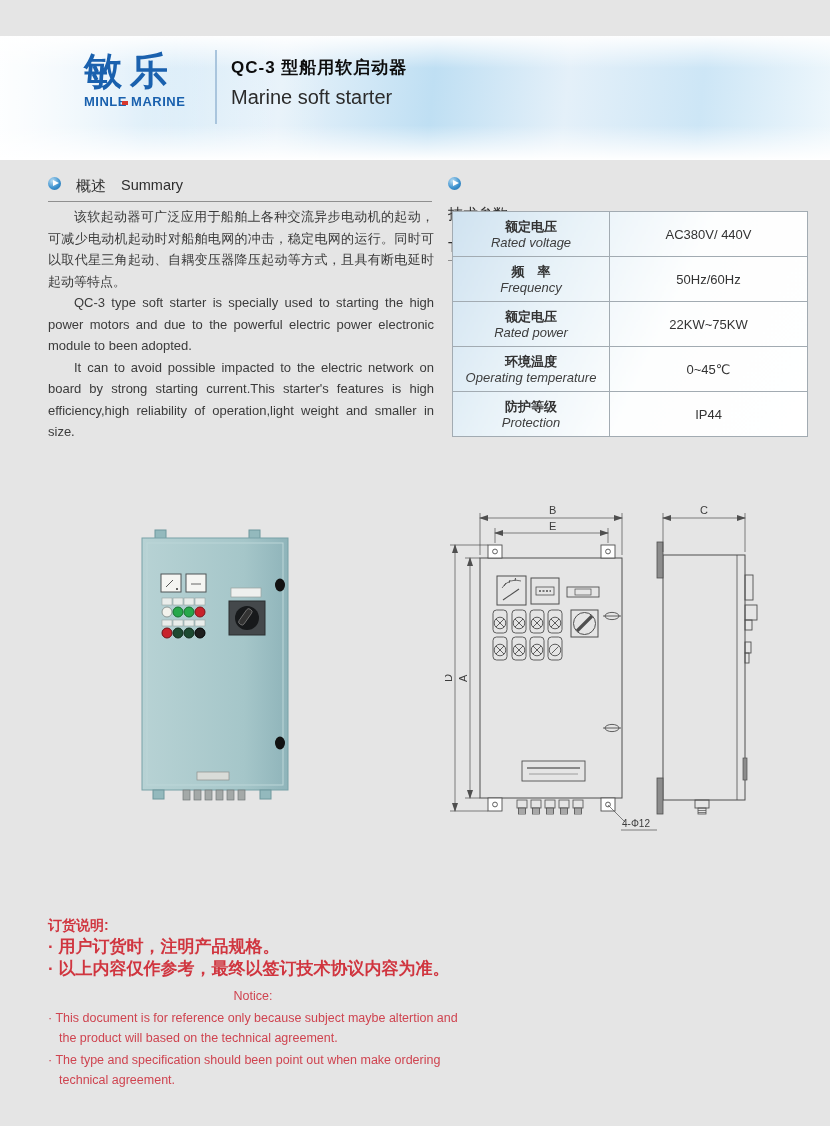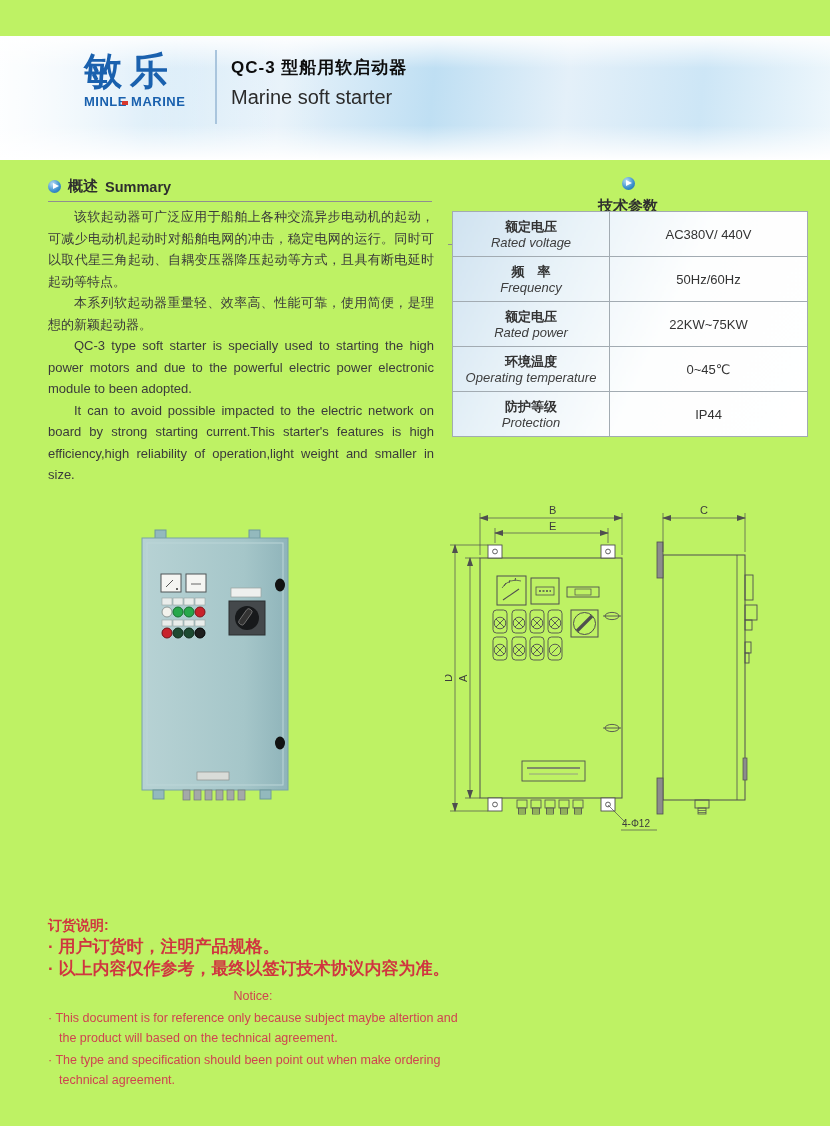--- a/index.html
+++ b/index.html
@@ -1,35 +1,35 @@
 <!DOCTYPE html>
 <html><head>
 <meta charset="utf-8">
 <style>
   html,body{margin:0;padding:0;background:#ffffff;}
   body{font-family:"Liberation Sans","DejaVu Sans",sans-serif;}
-  .page{position:relative;width:830px;height:1126px;background:#bef264;overflow:hidden;}
+  .page{position:relative;width:830px;height:1126px;background:#e5e5e5;overflow:hidden;}
 
   
   .band{position:absolute;left:0;top:36px;width:830px;height:124px;
     background-image:
       linear-gradient(to bottom, rgba(255,255,255,.95) 0%, rgba(255,255,255,0) 26%, rgba(255,255,255,0) 72%, #ffffff 100%),
       linear-gradient(to right, rgba(255,255,255,.9) 0%, rgba(255,255,255,.25) 22%, rgba(255,255,255,0) 40%),
       linear-gradient(96deg, #eaf4fb 0%, #cde6f6 18%, #e7f2fa 34%, #bfdff3 52%, #e4f0f9 68%, #cde6f6 84%, #eef7fc 100%);
   }
   .logo{position:absolute;left:84px;top:52px;width:140px;}
   .logo-cn{font-size:38px;font-weight:bold;color:#1a61ae;line-height:1;letter-spacing:8px;white-space:nowrap;}
   .logo-en{position:relative;font-size:13px;font-weight:bold;color:#1a61ae;letter-spacing:.5px;margin-top:4px;white-space:nowrap;}
   .logo-red{position:absolute;left:38px;bottom:4px;width:6px;height:4px;background:#d6372e;}
   .hdr-divider{position:absolute;left:215px;top:50px;height:74px;width:0;border-left:2px solid #a9c5dd;}
   .title-cn{position:absolute;left:231px;top:56px;font-size:17px;font-weight:bold;color:#0d0d0d;letter-spacing:1px;white-space:nowrap;}
   .title-en{position:absolute;left:231px;top:86px;font-size:20px;color:#2b2b2b;white-space:nowrap;}
 
   
-  .section-hd{position:absolute;top:177px;display:flex;align-items:center;gap:7px;border-bottom:1px solid #8f8f8f;padding-bottom:5px;font-weight:bold;}
+  .section-hd{position:absolute;top:177px;display:flex;gap:15px;border-bottom:1px solid #8f8f8f;padding-bottom:5px;}
   .section-hd.left{left:48px;width:384px;}
   .section-hd.right{left:448px;width:360px;flex-direction:column;}
   .play{width:13px;height:13px;border-radius:50%;flex:0 0 13px;position:relative;
     background:radial-gradient(circle at 35% 30%, #b9ddf3, #3f93cf 55%, #1667a6);}
   .play::after{content:"";position:absolute;left:4.5px;top:3px;border-left:6px solid #fff;
     border-top:3.5px solid transparent;border-bottom:3.5px solid transparent;}
   .sec-cn{font-size:15px;color:#2e2e2e;}
   .sec-en{font-size:14.5px;color:#2e2e2e;}
 
   
@@ -82,21 +82,20 @@
     <span class="sec-en">Summary</span>
   </div>
   <div class="section-hd right">
     <span class="play"></span>
     <span class="sec-cn">技术参数</span>
     <span class="sec-en">Technical Specification</span>
   </div>
 
   <div class="summary">
     <p>该软起动器可广泛应用于船舶上各种交流异步电动机的起动，可减少电动机起动时对船舶电网的冲击，稳定电网的运行。同时可以取代星三角起动、自耦变压器降压起动等方式，且具有断电延时起动等特点。</p>
-    <p>本系列软起动器重量轻、效率高、性能可靠，使用简便，是理想的新颖起动器。</p>
     <p>QC-3 type soft starter is specially used to starting the high power motors and due to the powerful electric power electronic module to been adopted.</p>
     <p>It can to avoid possible impacted to the electric network on board by strong starting current.This starter's features is high efficiency,high reliability of operation,light weight and smaller in size.</p>
   </div>
 
   <table class="spec">
     <tbody>
       <tr>
         <td class="param">
           <span class="param-cn">额定电压</span>
           <span class="param-en">Rated voltage</span>

